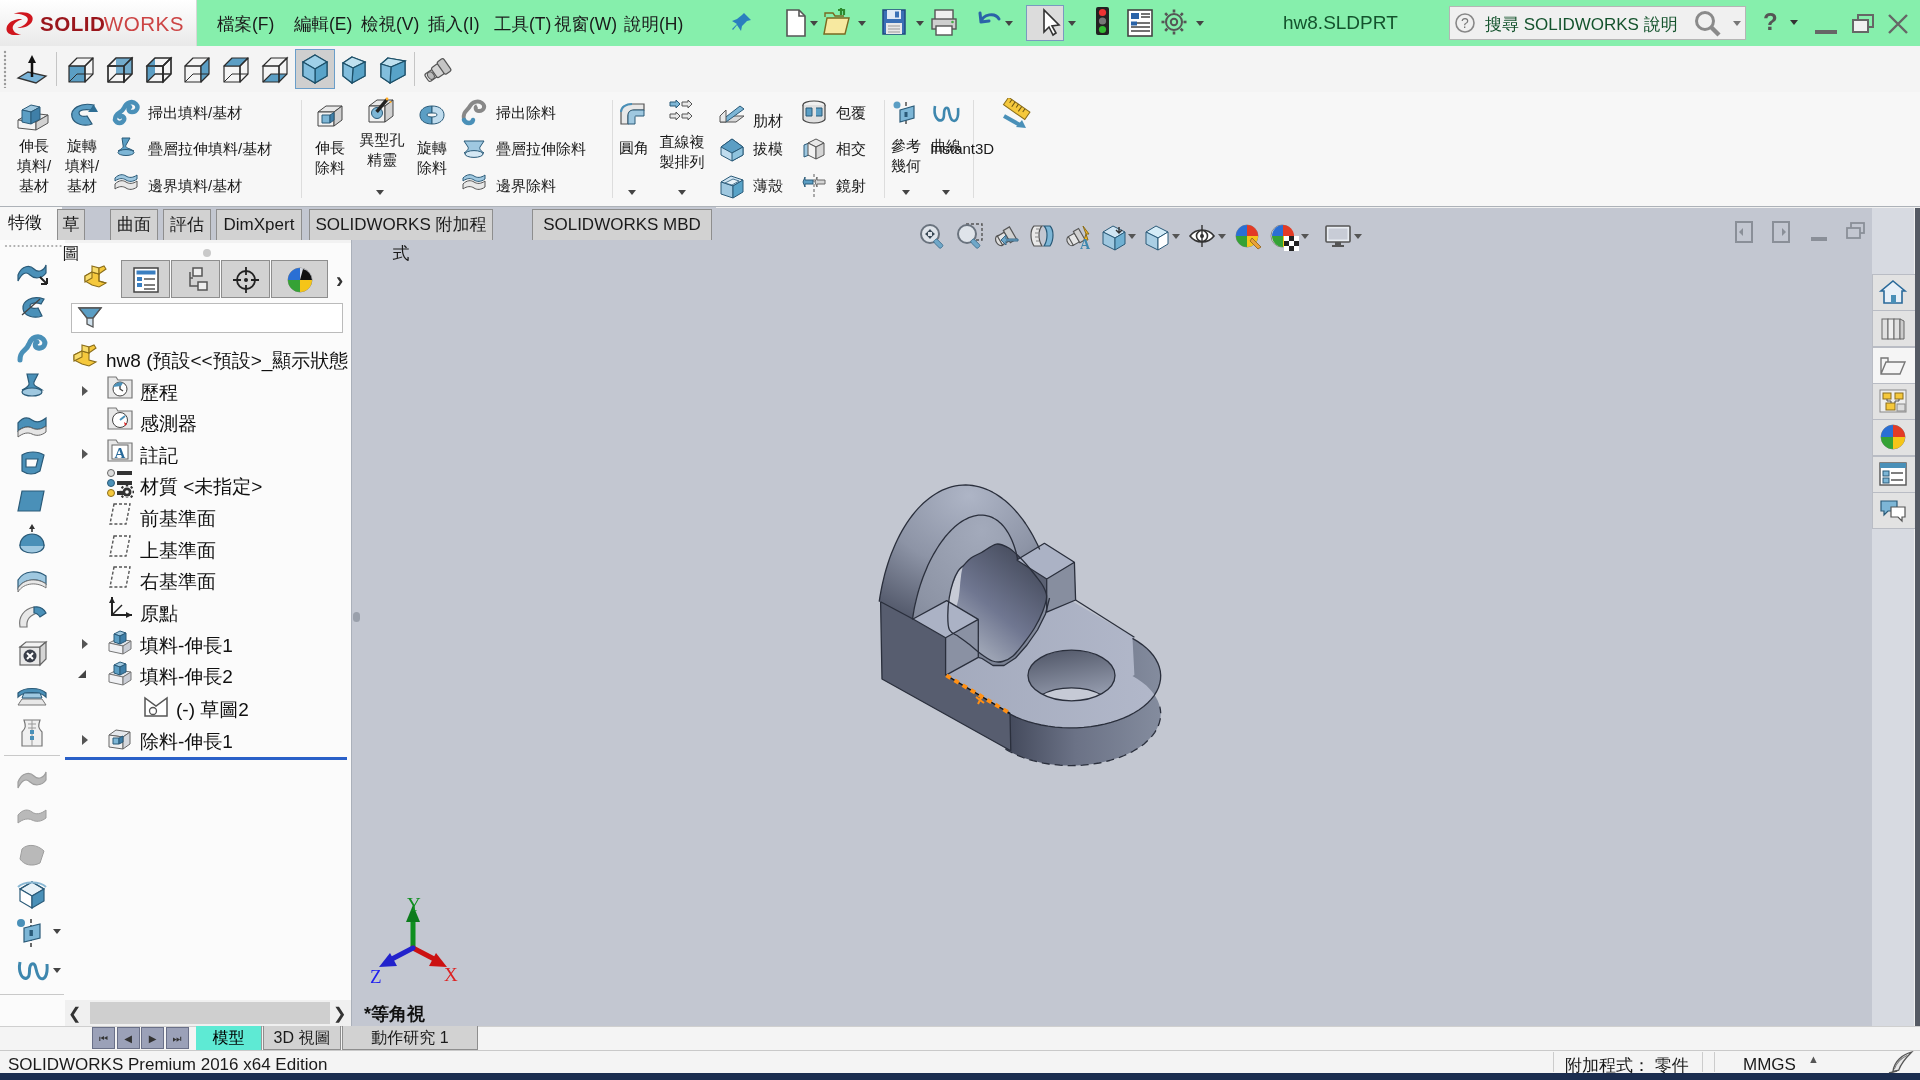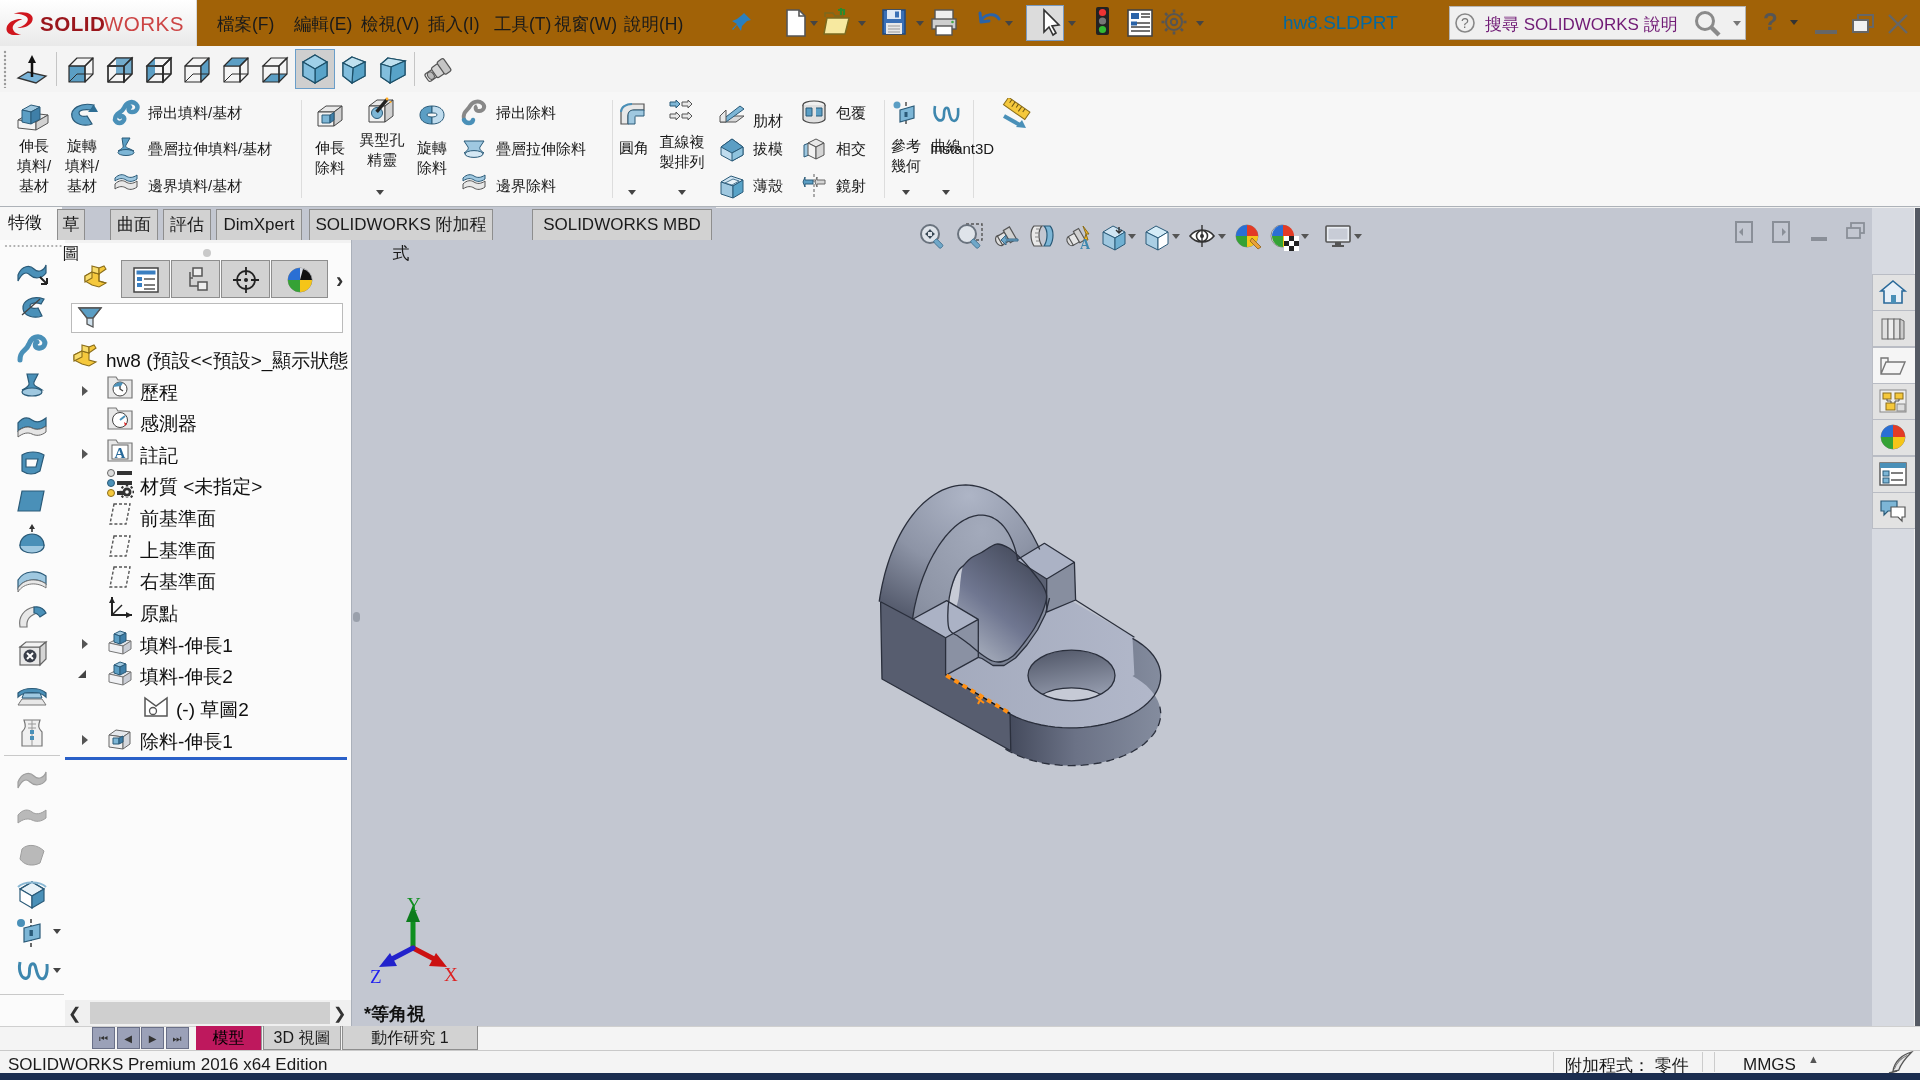--- a/index.html
+++ b/index.html
@@ -1,18 +1,18 @@
 <!DOCTYPE html>
 <html><head><meta charset="utf-8">
 <style>
 *{margin:0;padding:0;box-sizing:border-box}
 html,body{width:1920px;height:1080px;overflow:hidden;font-family:"Liberation Sans",sans-serif;background:#f0f0f0}
 .abs{position:absolute}
 .ico{position:absolute}
-#titlebar{position:absolute;left:0;top:0;width:1920px;height:46px;background:#a16207}
+#titlebar{position:absolute;left:0;top:0;width:1920px;height:46px;background:#86efac}
 #logo{position:absolute;left:0;top:0;width:197px;height:46px;background:linear-gradient(#ffffff,#e9e9e9);border-right:1px solid #d8d8d8}
 .menu{position:absolute;top:12px;font-size:17.5px;color:#1a1a1a}
 #viewsbar{position:absolute;left:0;top:46px;width:1920px;height:46px;background:#f4f4f4}
 #ribbon{position:absolute;left:0;top:92px;width:1920px;height:115px;background:#f7f7f7;border-bottom:1px solid #adb2b8}
 .rsep{position:absolute;top:100px;height:98px;width:1px;background:#dddddd}
 .rtxt{position:absolute;font-size:15px;color:#1a1a1a;white-space:nowrap}
 .rctr{position:absolute;font-size:15px;color:#1a1a1a;text-align:center;line-height:20px}
 .darr{position:absolute;width:0;height:0;border-left:4px solid transparent;border-right:4px solid transparent;border-top:5px solid #444}
 #tabbar{position:absolute;left:0;top:207px;width:716px;height:33px;background:#c3c7d1;z-index:3}
 .ctab{position:absolute;top:2px;height:31px;line-height:29px;text-align:center;font-size:17px;color:#1a1a1a;background:#d2d2d2;border:1px solid #8e8e8e;border-bottom:none}
@@ -104,27 +104,27 @@
       <line x1="20.7" y1="21.7" x2="22.8" y2="23.8"></line>
       <line x1="14.0" y1="24.5" x2="14.0" y2="27.5"></line>
       <line x1="7.3" y1="21.7" x2="5.2" y2="23.8"></line>
       <line x1="4.5" y1="15.0" x2="1.5" y2="15.0"></line>
       <line x1="7.3" y1="8.3" x2="5.2" y2="6.2"></line>
       <line x1="14.0" y1="5.5" x2="14.0" y2="2.5"></line>
       <line x1="20.7" y1="8.3" x2="22.8" y2="6.2"></line>
     </g>
   </svg>
 <div class="darr" style="left:1196px;top:21px"></div>
-<div class="abs" style="left:1283px;top:12px;font-size:19px;color:#0369a1">hw8.SLDPRT</div>
+<div class="abs" style="left:1283px;top:12px;font-size:19px;color:#14532d">hw8.SLDPRT</div>
 <div class="abs" style="left:1449px;top:6px;width:297px;height:34px;background:#f0f0f0;border:1px solid #b5b5b5"></div>
 <svg class="ico" style="left:1455px;top:13px" width="22" height="22" viewBox="0 0 22 22">
     <circle cx="10" cy="10" r="9" fill="none" stroke="#888" stroke-width="1.6"></circle>
     <text x="10" y="15" font-size="14" fill="#777" text-anchor="middle" font-family="Liberation Sans">?</text>
   </svg>
-<div class="abs" style="left:1485px;top:13px;font-size:17px;color:#701a75">搜尋 SOLIDWORKS 說明</div>
+<div class="abs" style="left:1485px;top:13px;font-size:17px;color:#14532d">搜尋 SOLIDWORKS 說明</div>
 <svg class="ico" style="left:1694px;top:10px" width="28" height="28" viewBox="0 0 28 28">
     <circle cx="11" cy="11" r="8.5" fill="none" stroke="#8a8a8a" stroke-width="3"></circle>
     <line x1="17" y1="17" x2="25" y2="25" stroke="#8a8a8a" stroke-width="4.5"></line>
   </svg>
 <div class="darr" style="left:1733px;top:21px;border-top-color:#777"></div>
 <div class="abs" style="left:1763px;top:8px;font-size:24px;font-weight:bold;color:#555">?</div>
 <div class="darr" style="left:1790px;top:20px;border-top-color:#333"></div>
 <div class="abs" style="left:1815px;top:30px;width:22px;height:4px;background:#666"></div>
 <svg class="abs" style="left:1852px;top:13px" width="24" height="22" viewBox="0 0 24 22">
     <rect x="6" y="2" width="15" height="12" fill="none" stroke="#666" stroke-width="2"></rect>
@@ -985,21 +985,21 @@
 <svg class="ico" style="left:1878px;top:495px" width="30" height="30" viewBox="0 0 30 30">
     <path d="M3 6 L19 6 L19 16 L10 16 L6 20 L6 16 L3 16 Z" fill="#7db6d6" stroke="#2a5a78" stroke-width="1.2"></path>
     <path d="M13 12 L27 12 L27 22 L24 22 L24 26 L20 22 L13 22 Z" fill="#fff" stroke="#555" stroke-width="1.2"></path>
   </svg>
 <div class="abs" style="left:1915px;top:208px;width:5px;height:842px;background:#555a64"></div>
 <div id="bottomtabs"></div>
 <div class="abs" style="left:92px;top:1027px;width:23px;height:22px;background:#9ba1b8;border:1px solid #6a7088;color:#333;font-size:10px;text-align:center;line-height:22px">⏮</div>
 <div class="abs" style="left:116.5px;top:1027px;width:23px;height:22px;background:#9ba1b8;border:1px solid #6a7088;color:#333;font-size:10px;text-align:center;line-height:22px">◀</div>
 <div class="abs" style="left:141.0px;top:1027px;width:23px;height:22px;background:#9ba1b8;border:1px solid #6a7088;color:#333;font-size:10px;text-align:center;line-height:22px">▶</div>
 <div class="abs" style="left:165.5px;top:1027px;width:23px;height:22px;background:#9ba1b8;border:1px solid #6a7088;color:#333;font-size:10px;text-align:center;line-height:22px">⏭</div>
-<div class="abs" style="left:196px;top:1026px;width:66px;height:24px;background:#be185d;border-right:1px solid #999;text-align:center;line-height:24px;font-size:16px">模型</div>
+<div class="abs" style="left:196px;top:1026px;width:66px;height:24px;background:#5eead4;border-right:1px solid #999;text-align:center;line-height:24px;font-size:16px">模型</div>
 <div class="btab" style="left:263px;width:78px">3D 視圖</div>
 <div class="btab" style="left:342px;width:136px">動作研究 1</div>
 <div id="statusbar">
     <span style="position:absolute;left:8px;top:4px">SOLIDWORKS Premium 2016 x64 Edition</span>
     <span style="position:absolute;left:1565px;top:3px">附加程式：  零件</span>
     <span style="position:absolute;left:1743px;top:4px">MMGS</span>
     <span style="position:absolute;left:1808px;top:2px;font-size:11px;color:#555">▲</span>
   </div>
 <div class="abs" style="left:1553px;top:1052px;width:1px;height:20px;background:#ccc"></div>
 <div class="abs" style="left:1702px;top:1052px;width:1px;height:20px;background:#ccc"></div>

